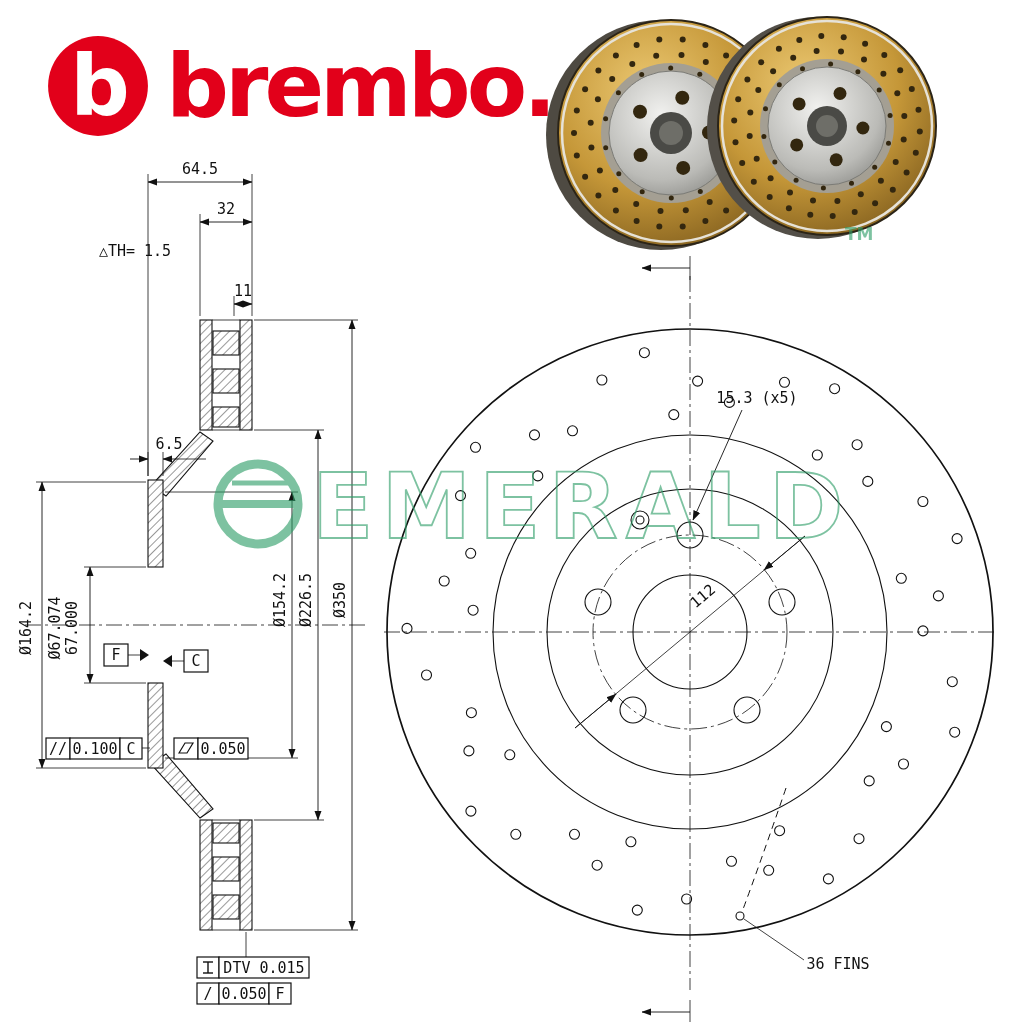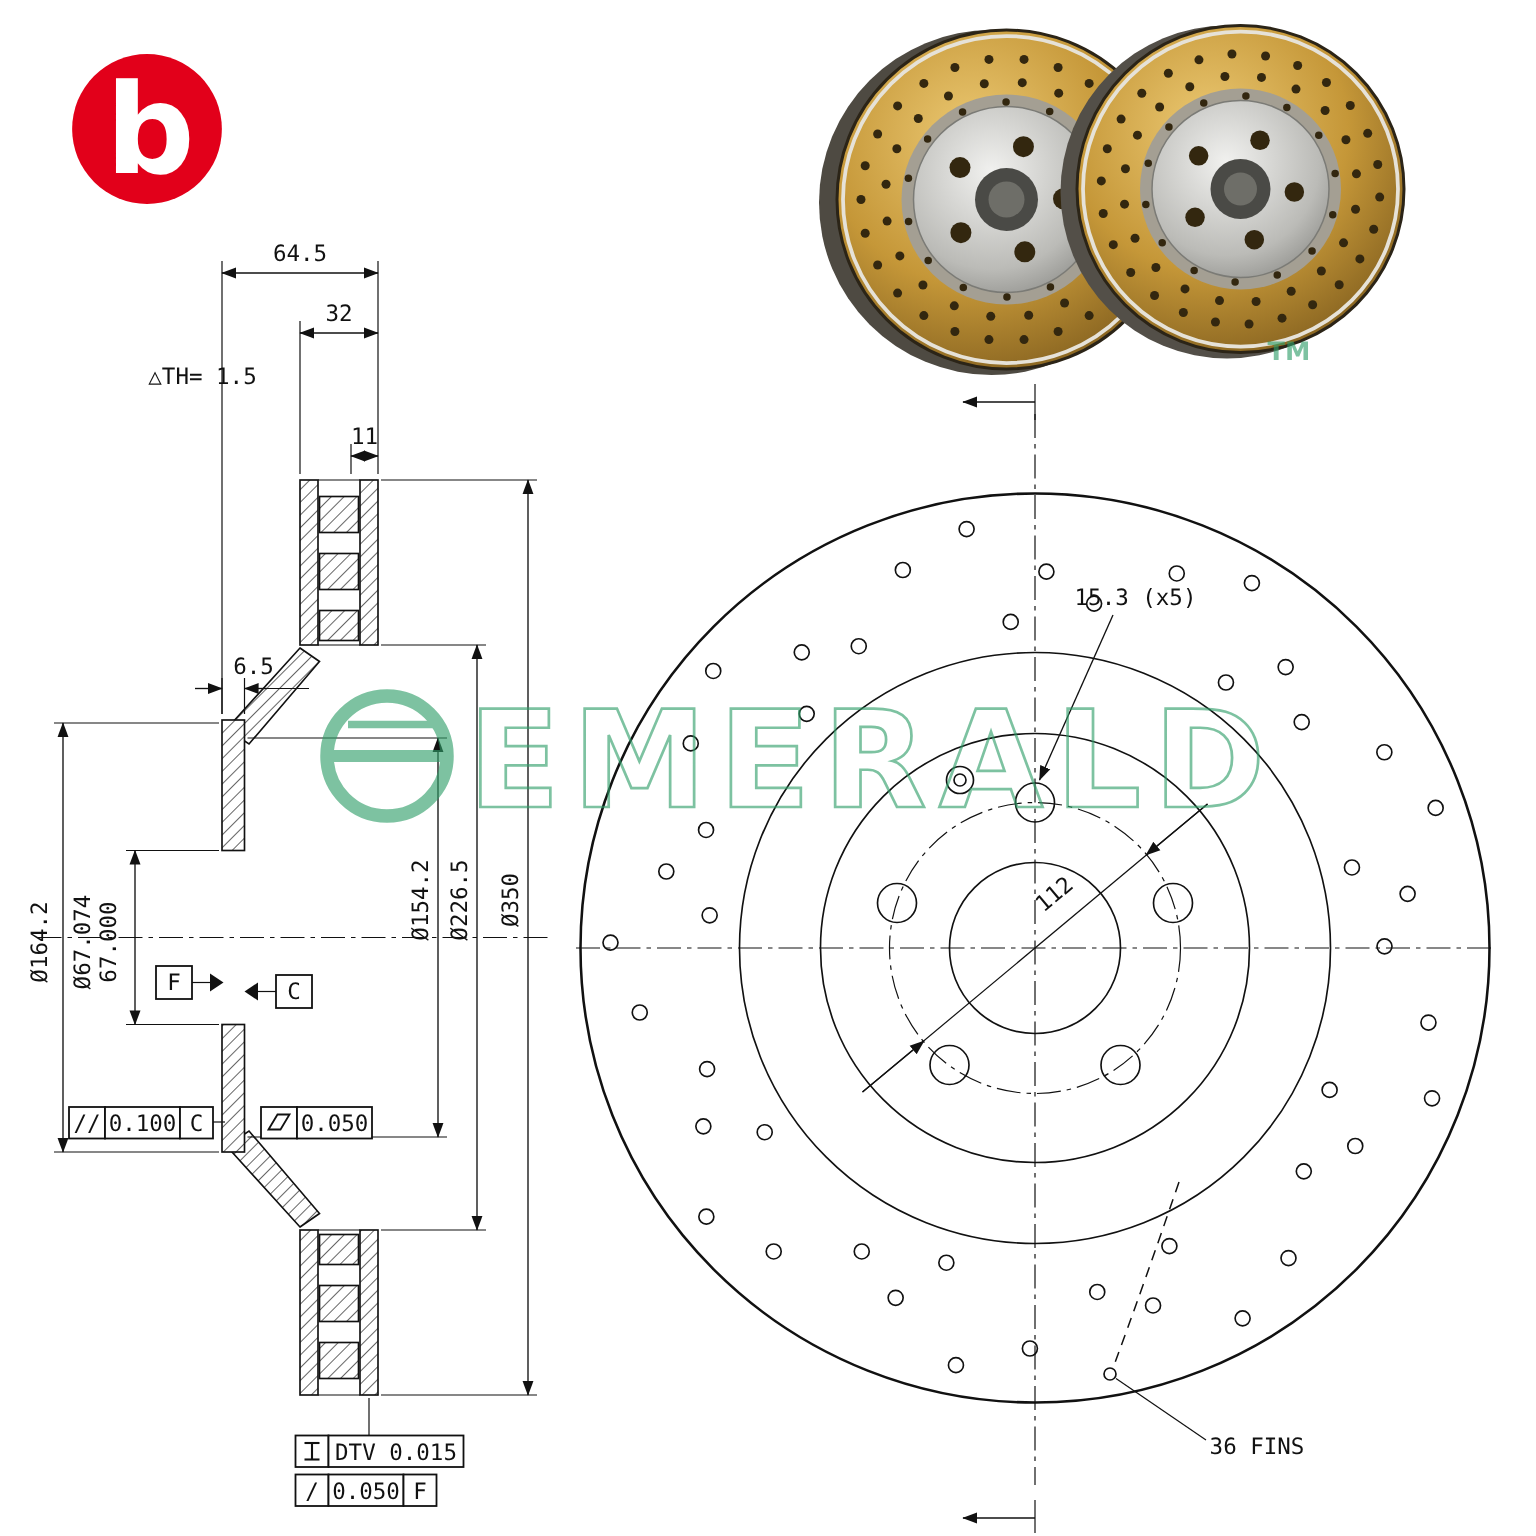--- a/index.html
+++ b/index.html
@@ -36,20 +36,21 @@
 </head>
 <body>
 
 <div class="page">
 
   <header class="brand">
     <svg class="brand-mark" viewBox="0 0 100 100" aria-hidden="true">
       <circle class="bm-circle" cx="50" cy="50" r="48"></circle>
       <text class="bm-letter mid" x="52" y="78">b</text>
     </svg>
+    <div class="brand-text">brembo.</div>
   </header>
 
   <svg class="art" viewBox="0 0 1024 1024">
     <defs>
       <pattern id="hatch" width="6" height="6" patternUnits="userSpaceOnUse" patternTransform="rotate(45)">
         <rect width="6" height="6" fill="#ffffff"></rect>
         <line x1="0" y1="0" x2="0" y2="6" stroke="#333" stroke-width="1"></line>
       </pattern>
       <marker id="arr" viewBox="0 0 10 10" refX="9.5" refY="5" markerWidth="11" markerHeight="11" orient="auto-start-reverse">
         <path d="M0,1.3 L10,5 L0,8.7 Z" fill="#111"></path>

